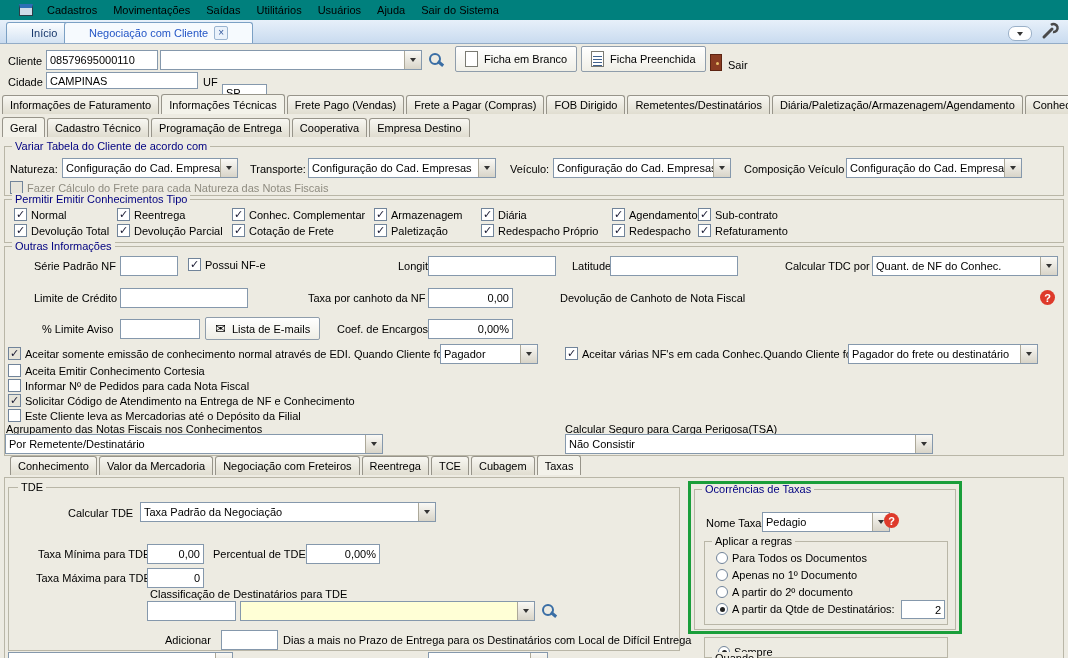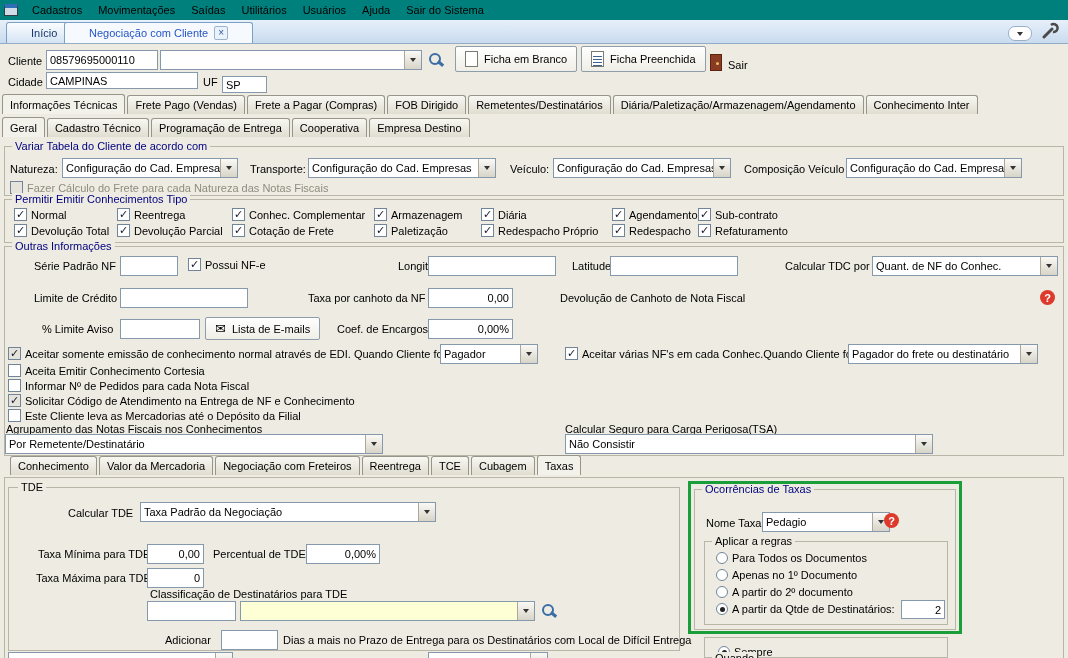--- a/index.html
+++ b/index.html
@@ -1,20 +1,20 @@
 <!DOCTYPE html>
 <html><head>
 <meta charset="utf-8">
 <style>
   * { margin:0; padding:0; box-sizing:border-box; }
   body { font-family:"Liberation Sans","DejaVu Sans",sans-serif; font-size:11px; color:#000; background:#fff; }
   #app { position:relative; width:1068px; height:658px; background:#EDEBE2; overflow:hidden; }
 
   
-  #menubar { position:absolute; left:0; top:0; width:1068px; height:20px; background:#00807D; display:flex; align-items:center; }
+  #menubar { position:absolute; left:0; top:0; width:1068px; height:20px; background:#00807D; display:flex; align-items:center;padding-left:15px; }
   #app-icon { width:14px; height:12px; margin:0 6px 0 4px; background:#cfdce8; border:1px solid #2d3e47; border-top:4px solid #2d6fb5; }
   .menu-item { padding:3px 8px; color:#000; cursor:default; }
 
   
   #doctabs { position:absolute; left:0; top:20px; width:1068px; height:24px; background:linear-gradient(#E7F0FA,#C9DBEF); border-bottom:1px solid #93ACC7; }
   .dtab { position:absolute; bottom:0; height:21px; display:flex; align-items:center; gap:6px; padding:0 24px; border:1px solid #7BA0C4; border-bottom:none; border-radius:3px 3px 0 0; background:linear-gradient(#FBFDFF,#D4E3F3); color:#17376b; }
   .dtab.active { background:#F6FAFE; color:#2456C6; }
   .tab-close { width:14px; height:14px; border:1px solid #9AB4D0; border-radius:2px; background:#EAF2FB; color:#33589B; font-size:10px; line-height:12px; text-align:center; }
   .pill-btn { position:absolute; top:6px; width:24px; height:15px; background:#fff; border:1px solid #9ab0c8; border-radius:7px; display:flex; align-items:center; justify-content:center; }
 
@@ -109,23 +109,24 @@
     <span>Ficha Preenchida</span>
   </div>
   <div class="flatbtn" style="left:710px; top:47px">
     <span class="door-ico"></span>
     <span>Sair</span>
   </div>
 
   <span class="lbl" style="left:8px; top:76px">Cidade</span>
   <div class="inp" style="left:46px; top:72px; width:152px; height:17px">CAMPINAS</div>
   <span class="lbl" style="left:203px; top:76px">UF</span>
-  <div class="inp" style="left:222px; top:76px; width:45px; height:17px">SP</div>
+  <div class="inp" style="left:222px; top:84px; width:45px; height:17px">SP</div>
 
   <div class="tabrow" style="left:2px; top:94px; width:1066px">
+    <div class="mtab">Informações de Faturamento</div>
     <div class="mtab active">Informações Técnicas</div>
     <div class="mtab">Frete Pago (Vendas)</div>
     <div class="mtab">Frete a Pagar (Compras)</div>
     <div class="mtab">FOB Dirigido</div>
     <div class="mtab">Remetentes/Destinatários</div>
     <div class="mtab">Diária/Paletização/Armazenagem/Agendamento</div>
     <div class="mtab">Conhecimento Inter</div>
   </div>
 
   <div class="tabrow" style="left:2px; top:117px; width:1066px">

